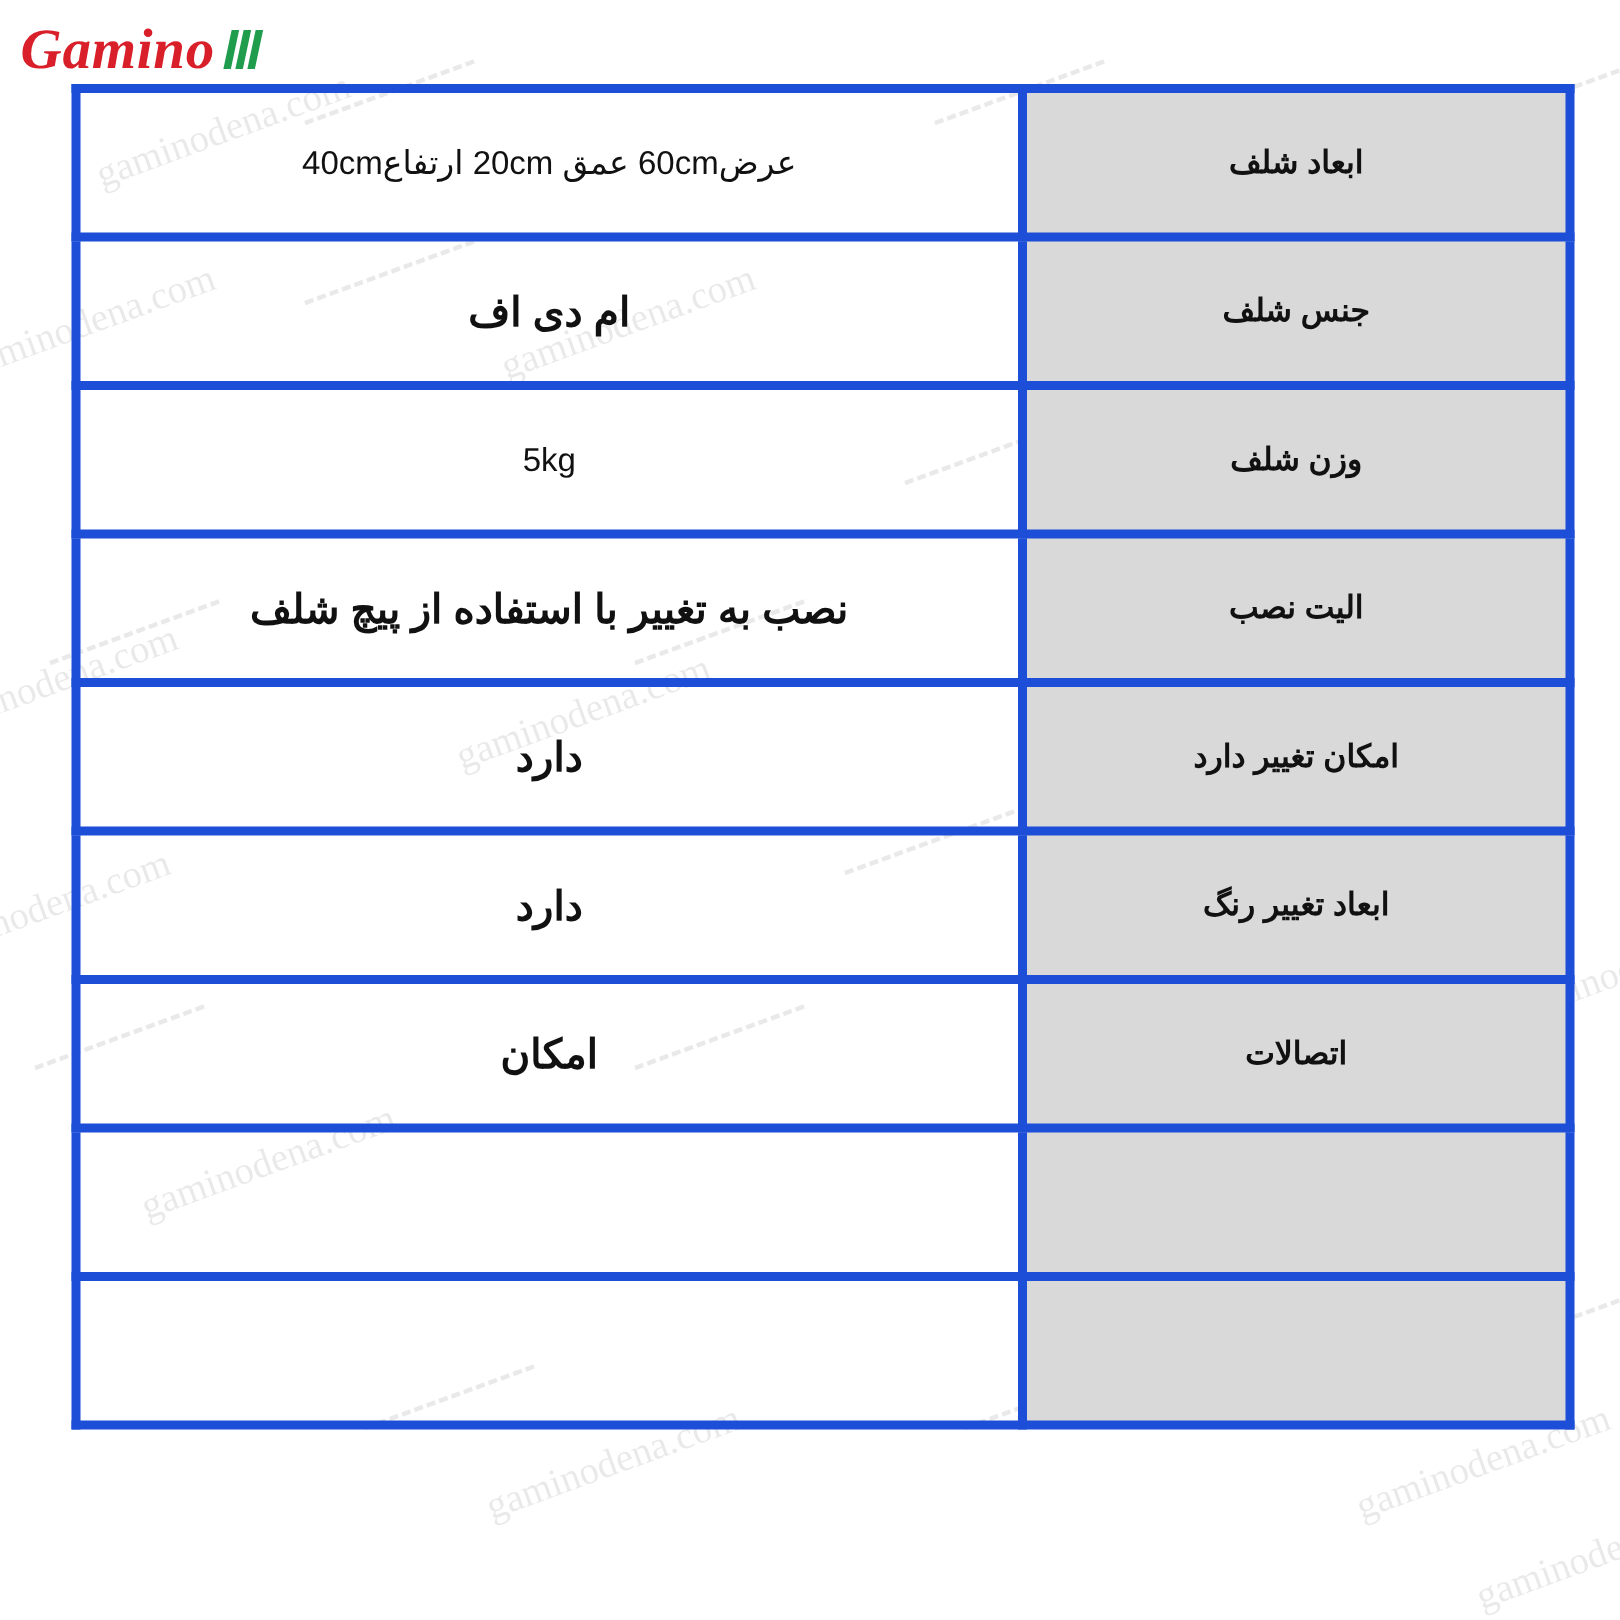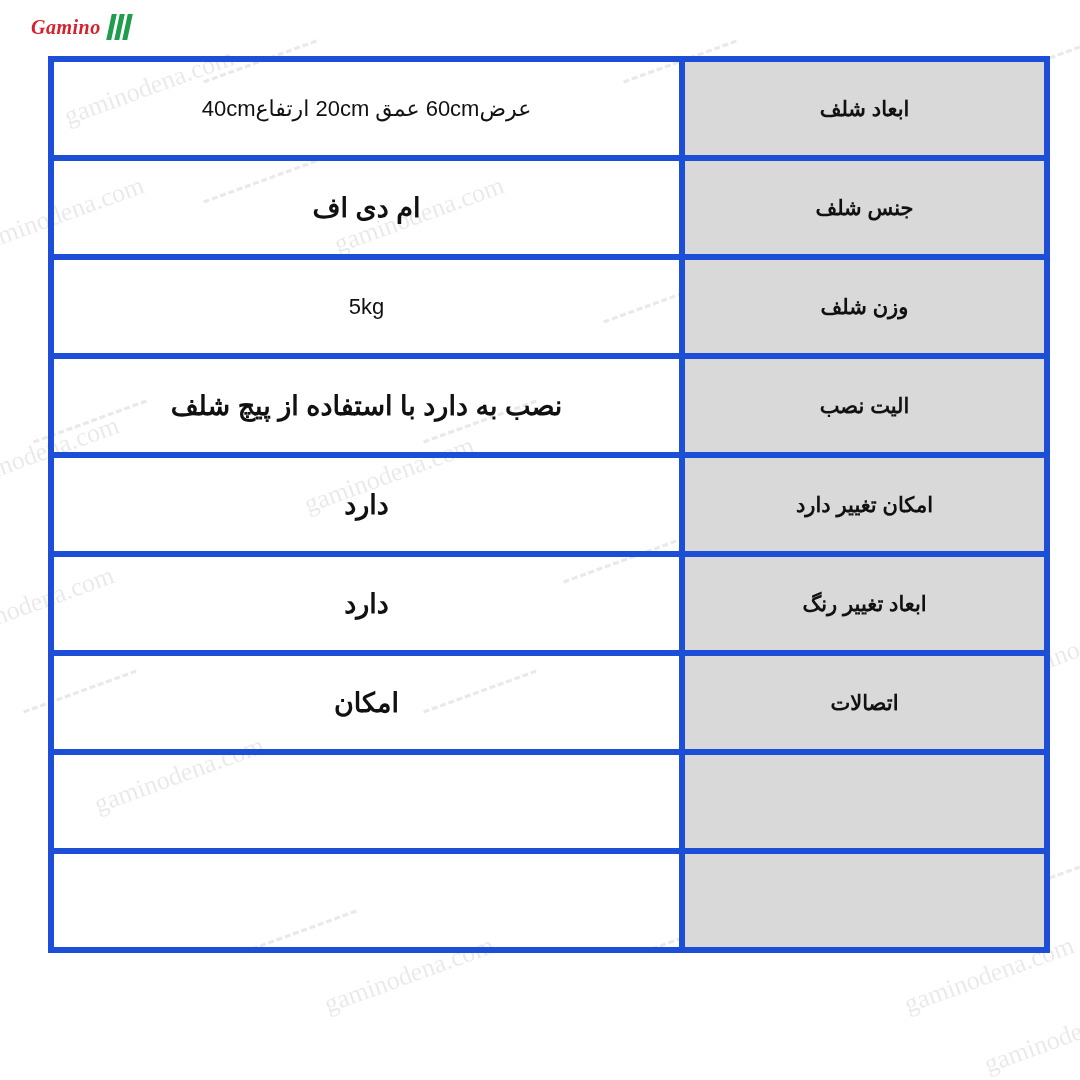--- a/index.html
+++ b/index.html
@@ -59,25 +59,24 @@
     height: 26px;
     transform: skewX(-12deg);
   }
   #brand-bars i:nth-child(1) { background: #1f9d4d; }
   #brand-bars i:nth-child(2) { background: #1f9d4d; }
   #brand-bars i:nth-child(3) { background: #1f9d4d; }
   #brand-name {
     font-family: "Liberation Serif", serif;
     font-style: italic;
     font-weight: bold;
-    font-size: 20px;
+    font-size: 38px;
     color: #d81f2a;
     letter-spacing: 0.5px;
     line-height: 1;
-    margin-left: 17px;
   }
 
   
   #spec-table-wrap {
     position: absolute;
     left: 48px;
     top: 56px;
     width: 1002px;
     z-index: 10;
   }
@@ -169,21 +168,21 @@
       <tr>
         <td class="label-cell">جنس شلف</td>
         <td class="value-cell">ام دی اف</td>
       </tr>
       <tr>
         <td class="label-cell">وزن شلف</td>
         <td class="value-cell plain">5kg</td>
       </tr>
       <tr>
         <td class="label-cell">الیت نصب</td>
-        <td class="value-cell">نصب به دارد با استفاده از پیچ شلف</td>
+        <td class="value-cell">نصب به تغییر با استفاده از پیچ شلف</td>
       </tr>
       <tr>
         <td class="label-cell">امکان تغییر دارد</td>
         <td class="value-cell">دارد</td>
       </tr>
       <tr>
         <td class="label-cell">ابعاد تغییر رنگ</td>
         <td class="value-cell">دارد</td>
       </tr>
       <tr>

